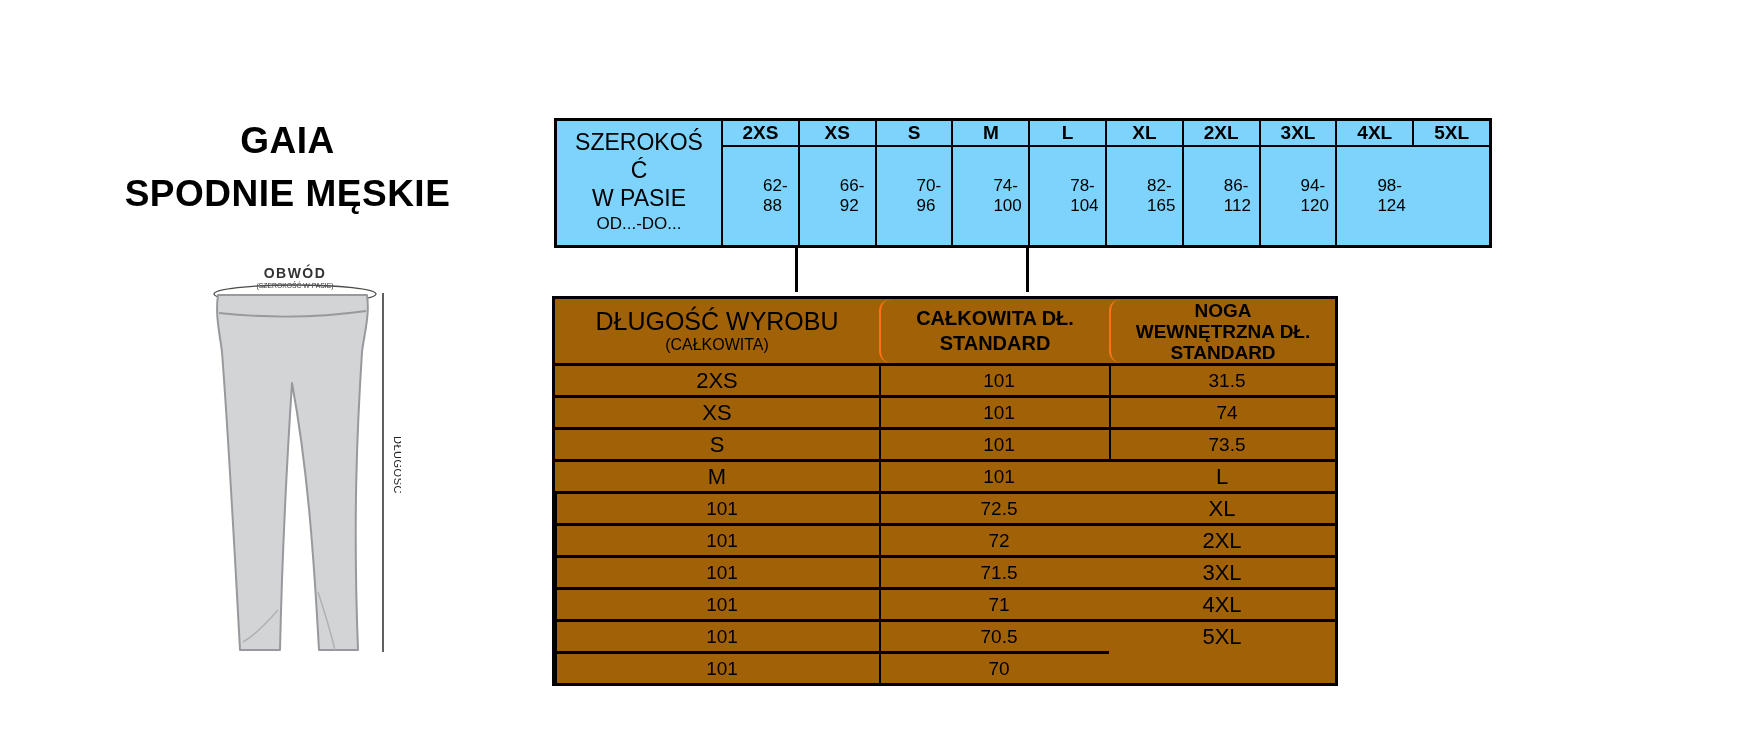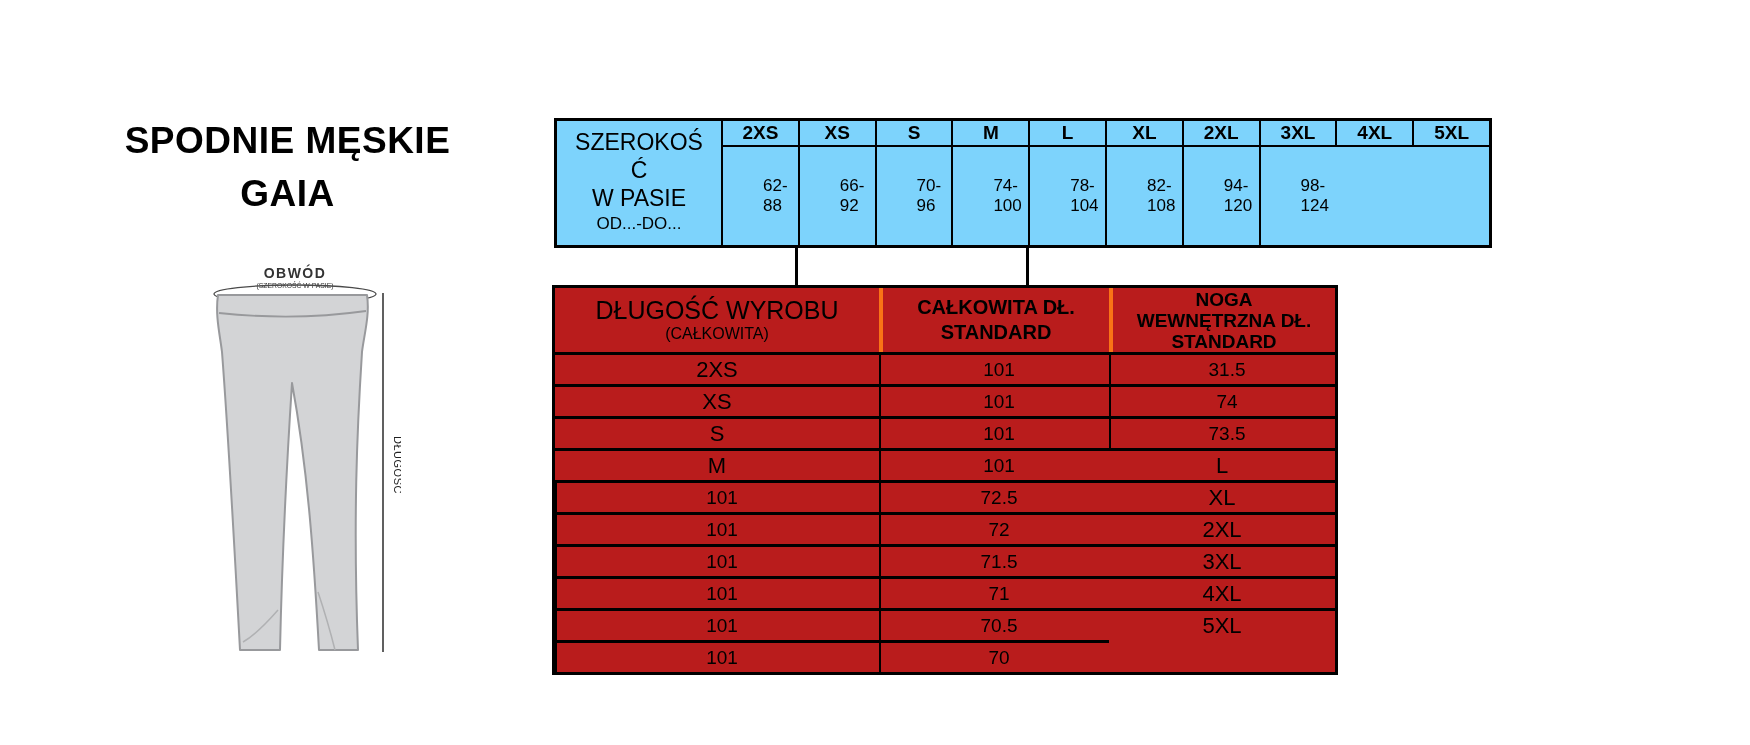--- a/index.html
+++ b/index.html
@@ -26,42 +26,42 @@
              font-weight:bold; font-size:19px; }
   .wt-val  { border-left:2px solid #000; display:flex; align-items:center;
              justify-content:center; font-size:17px;padding-left:40px; }
 
   
   .conn { position:absolute; top:246px; height:46px; width:3px; background:#000; }
   .conn-a { left:795px; }
   .conn-b { left:1026px; }
 
   
-  .ltable { position:absolute; left:552px; top:285px; width:786px; height:390px;
+  .ltable { position:absolute; left:552px; top:296px; width:786px; height:390px;
             border:3px solid #000; display:grid;
             grid-template-columns:324px 230px 1fr;
-            grid-template-rows:64px repeat(10, 32px); background:#b91c1c; }
+            grid-template-rows:64px repeat(10, 32px); background:#a16207; }
   .lt-cell { display:flex; flex-direction:column; align-items:center; justify-content:center; text-align:center; }
-  .lt-colhead { border-left:4px solid #f97316; }
+  .lt-colhead { border-left:2px solid #f97316;border-radius:12px; }
   .lt-first { border-left:none; }
   .lt-h1 { font-size:25px; line-height:28px; }
   .lt-h1sub { font-size:16px; line-height:20px; }
   .lt-h2 { font-weight:bold; font-size:20px; line-height:25px; }
   .lt-h3 { font-weight:bold; font-size:19px; line-height:21px; }
   .lt-row-size { border-top:3px solid #000; font-size:22px; }
   .lt-row-val  { border-top:3px solid #000; border-left:2px solid #000; font-size:19px;padding-left:8px; }
 </style>
 </head>
 <body>
 
 <div class="canvas">
 
   <div class="title">
+    <div>GAIA</div>
     <div>SPODNIE MĘSKIE</div>
-    <div>GAIA</div>
   </div>
 
   <svg class="figure-svg" width="218" height="400" viewBox="0 0 218 400">
     <text x="112" y="18" text-anchor="middle" font-size="14" font-weight="bold" letter-spacing="1.5" fill="#333333">OBWÓD</text>
     <text x="112" y="28" text-anchor="middle" font-size="6.8" fill="#333333">(SZEROKOŚĆ W PASIE)</text>
 
     <ellipse cx="112" cy="34" rx="81" ry="9" fill="none" stroke="#4a4a4a" stroke-width="1.3"></ellipse>
 
     <path stroke="#98999c" stroke-width="2" stroke-linejoin="round" d="M 35,35
              L 184,35
@@ -99,21 +99,22 @@
     <div class="wt-size">2XL</div>
     <div class="wt-size">3XL</div>
     <div class="wt-size">4XL</div>
     <div class="wt-size">5XL</div>
 
     <div class="wt-val">62-88</div>
     <div class="wt-val">66-92</div>
     <div class="wt-val">70-96</div>
     <div class="wt-val">74-100</div>
     <div class="wt-val">78-104</div>
-    <div class="wt-val">82-108</div>
+    <div class="wt-val">82-165</div>
+    <div class="wt-val">86-112</div>
     <div class="wt-val">94-120</div>
     <div class="wt-val">98-124</div>
   </div>
 
   <div class="conn conn-a"></div>
   <div class="conn conn-b"></div>
 
   <div class="ltable">
     <div class="lt-cell lt-first">
       <div class="lt-h1">DŁUGOŚĆ WYROBU</div>

